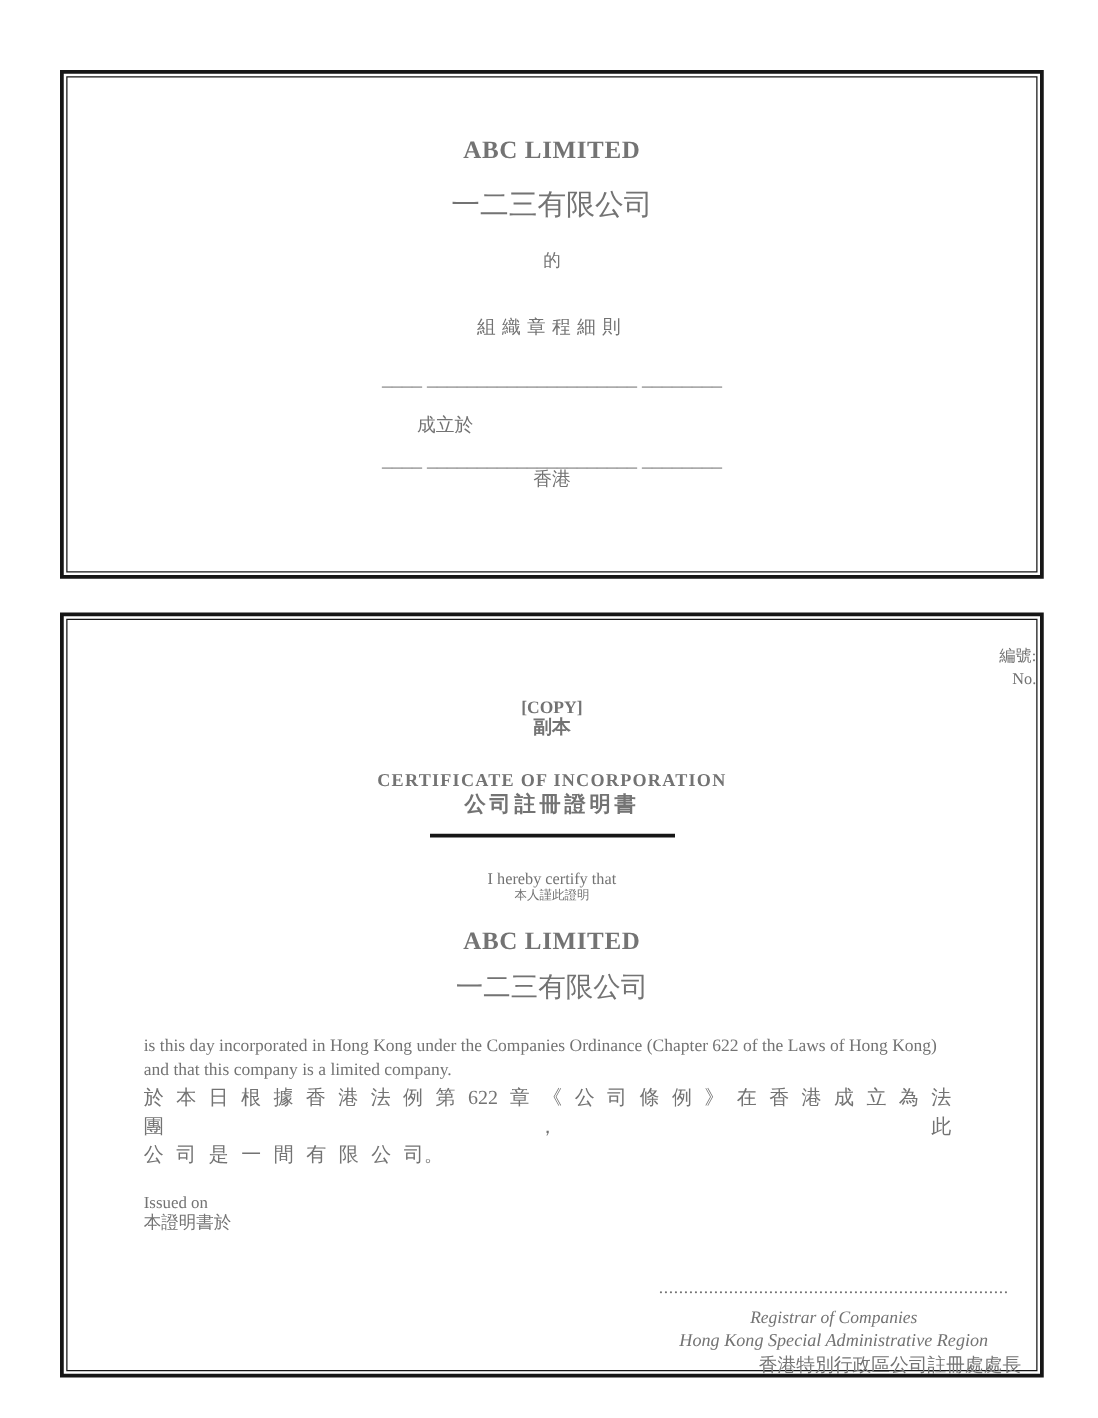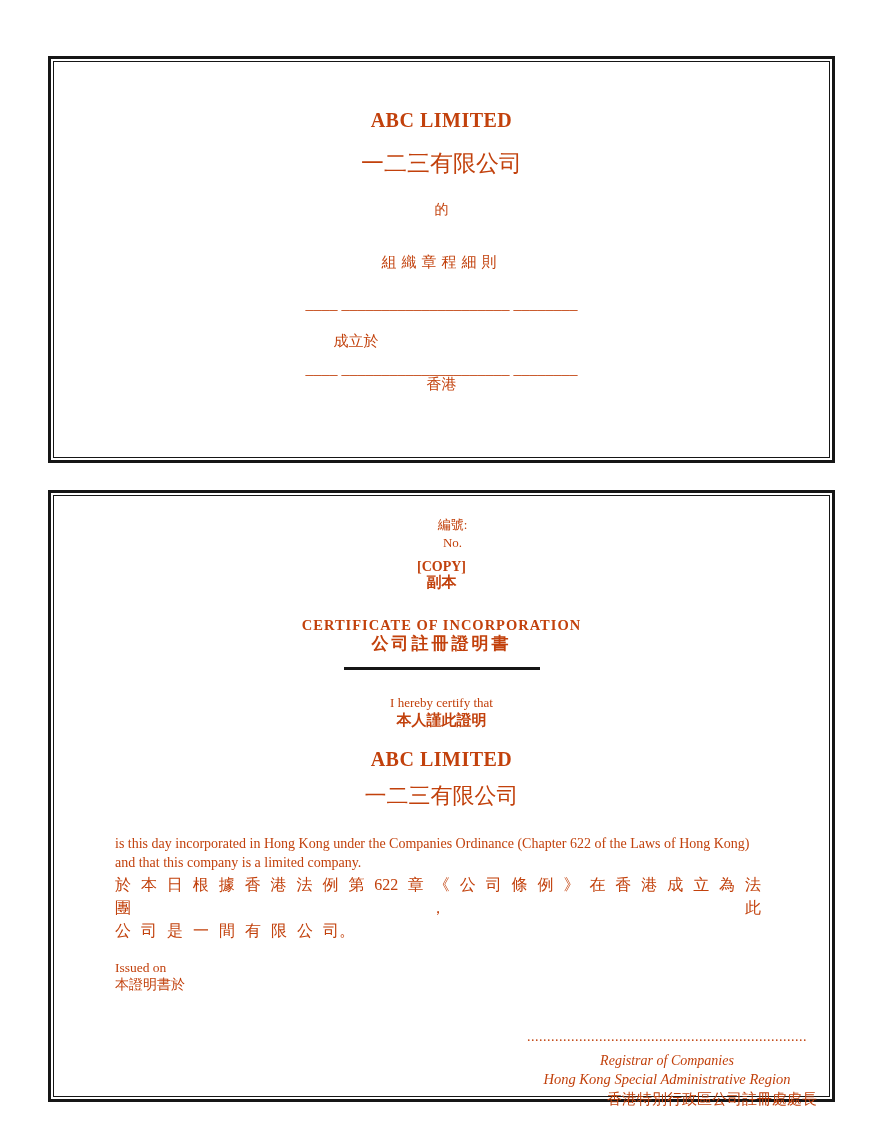--- a/index.html
+++ b/index.html
@@ -3,21 +3,21 @@
 <meta charset="utf-8">
 <style>
   * { margin: 0; padding: 0; box-sizing: border-box; }
   html, body { background: #ffffff; }
   .page {
     position: relative;
     width: 878px;
     height: 1134px;
     background: #ffffff;
     font-family: "Liberation Serif", "DejaVu Serif", serif;
-    color: #c2410c;
+    color: #737373;
     overflow: hidden;
   }
   
   .frame {
     position: absolute;
     left: 48px;
     width: 787px;
     border: 3px solid #161616;
     padding: 2px;
     background: #ffffff;
@@ -76,21 +76,21 @@
   .rule-line.second { margin-top: 12px; }
   .cover-place {
     font-size: 15px;
     line-height: 1;
   }
 
   
   .cert { padding-top: 20px; }
   .no-block {
     padding-left: 22px;
-    text-align: center;
+    text-align: right;
     font-size: 13px;
     line-height: 1.35;
   }
   .copy-tag-en { font-size: 14px; font-weight: bold; margin-top: 8px; line-height: 1.1; }
   .copy-tag-zh { font-size: 15px; font-weight: bold; line-height: 1.15; }
   .cert-title-en {
     font-size: 14.5px;
     font-weight: bold;
     letter-spacing: 1px;
     margin-top: 26px;
@@ -101,21 +101,21 @@
     font-weight: bold;
     letter-spacing: 3px;
     line-height: 1.15;
   }
   .thick-divider {
     width: 196px;
     border-top: 3px solid #161616;
     margin: 14px auto 0 auto;
   }
   .certify-en { font-size: 13px; margin-top: 26px; line-height: 1.15; }
-  .certify-zh { font-size: 15px; font-weight: bold; line-height: 1.2; }
+  .certify-zh { font-size: 10px; font-weight: normal; line-height: 1.2; }
   .cert-name-en { font-size: 20px; font-weight: bold; letter-spacing: 0.5px; margin-top: 20px; line-height: 1; }
   .cert-name-zh { font-size: 22px; margin-top: 16px; line-height: 1; }
 
   .body-block {
     margin: 28px 0 0 61px;
     width: 646px;
     text-align: left;
   }
   .body-en { font-size: 14px; line-height: 1.35; }
   .body-zh-justify {

